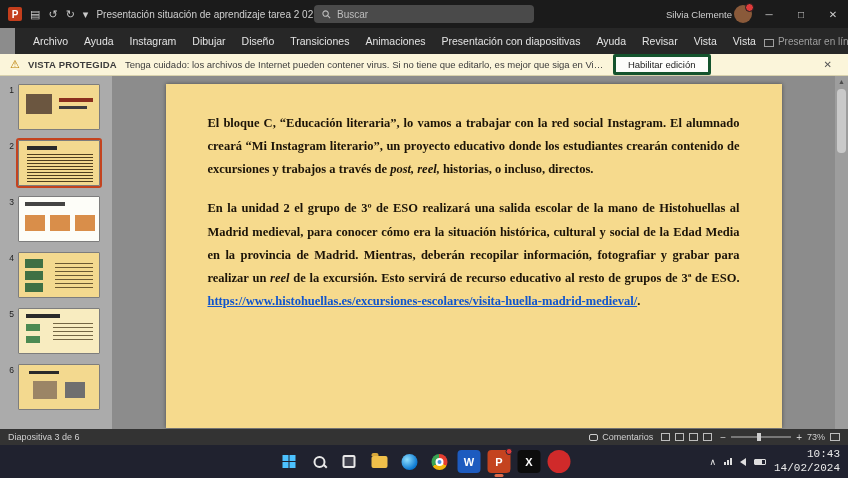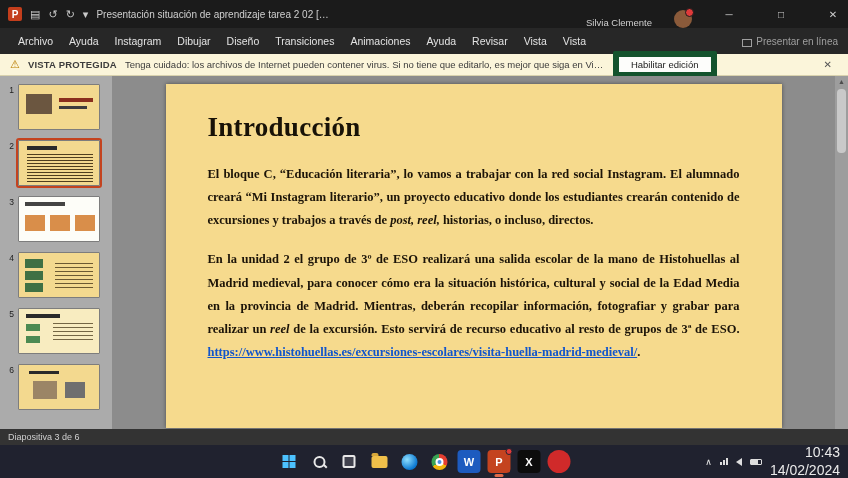--- a/index.html
+++ b/index.html
@@ -9,39 +9,39 @@
   
   .titlebar { height:28px; background:#1b1b1b; display:flex; align-items:center; color:#d8d8d8; font-size:10px; position:relative; flex:0 0 auto; }
   .qat { display:flex; align-items:center; gap:8px; padding:0 8px; }
   .ppt-logo { width:14px; height:14px; background:#c43e1c; border-radius:2px; color:#fff; font-size:10px; font-weight:bold; display:flex; align-items:center; justify-content:center; }
   .qat-glyph { font-size:11px; color:#c9c9c9; cursor:default; }
   .doc-title { white-space:nowrap; overflow:hidden; max-width:235px; text-overflow:ellipsis; color:#cfcfcf; }
   .search-pill { position:absolute; left:50%; transform:translateX(-50%); width:220px; height:18px; background:#4a4a4a; border-radius:4px; display:flex; align-items:center; gap:6px; padding:0 8px; }
   .search-pill svg { flex:0 0 auto; }
   .search-pill input { background:transparent; border:none; outline:none; color:#d8d8d8; font-size:10px; width:100%; }
   .search-pill input::placeholder { color:#bdbdbd; }
-  .tb-right { margin-left:auto; display:flex; align-items:flex-end; gap:22px; padding-right:0; }
+  .tb-right { margin-left:auto; display:flex; align-items:center; gap:2px; padding-right:0; }
   .user-name { font-size:9.5px; color:#d0d0d0; }
   .avatar { width:18px; height:18px; border-radius:50%; background:#8a5a3a; position:relative; }
   .avatar::after { content:""; position:absolute; right:-2px; top:-2px; width:7px; height:7px; border-radius:50%; background:#e03a3a; border:1px solid #1b1b1b; }
   .win-btn { width:30px; height:28px; display:flex; align-items:center; justify-content:center; font-size:10px; color:#cfcfcf; cursor:default; }
 
   
-  .menubar { height:26px; background:#272727; display:flex; align-items:center; padding:0 10px; gap:0; color:#e3e3e3; font-size:10.5px; flex:0 0 auto; }
+  .menubar { height:26px; background:#272727; display:flex; align-items:center; padding:0 10px; gap:0; color:#e3e3e3; font-size:10.5px; flex:0 0 auto;margin-left:15px; }
   .menu-tab { padding:4px 8px; white-space:nowrap; cursor:default; border-radius:3px; }
   .menubar-right { margin-left:auto; display:flex; align-items:center; gap:14px; color:#9f9f9f; font-size:10px; }
   .mb-action { display:flex; align-items:flex-end; gap:4px; white-space:nowrap; }
   .mb-ico { width:10px; height:8px; border:1px solid #9f9f9f; display:inline-block; }
 
   
   .protected { height:22px; background:#fbf5da; border-bottom:1px solid #d9d2ae; display:flex; align-items:center; gap:8px; padding:0 10px; font-size:9.5px; color:#3c3c3c; flex:0 0 auto; }
   .shield { color:#b97d00; font-size:11px; }
   .pv-label { font-weight:bold; letter-spacing:.2px; }
   .pv-msg { white-space:nowrap; overflow:hidden; text-overflow:ellipsis; max-width:480px; }
-  .pv-btn { border:6px solid #14532d; background:#fdfdfb; padding:2px 12px; font-size:9.5px; color:#222; border-radius:2px; cursor:default; white-space:nowrap; }
+  .pv-btn { border:3px solid #14532d; background:#fdfdfb; padding:2px 12px; font-size:9.5px; color:#222; border-radius:2px; cursor:default; white-space:nowrap; }
   .pv-close { margin-left:auto; color:#555; font-size:10px; padding:0 6px; cursor:default; }
 
   
   .workspace { flex:1 1 auto; display:flex; min-height:0; }
 
   
   .thumbs { width:112px; background:#ababab; padding:8px 6px 4px 4px; overflow:hidden; flex:0 0 auto; }
   .thumb-row { display:flex; gap:4px; margin-bottom:10px; align-items:flex-start; }
   .thumb-num { width:10px; font-size:8.5px; color:#222; text-align:right; padding-top:1px; }
   .thumb { width:82px; height:46px; background:#f3d98f; border:1px solid #7d7d7d; border-radius:1px; cursor:default; background-repeat:no-repeat; }
@@ -117,53 +117,61 @@
   .tile-x { background:#0c0c0c; }
   .tile-red { background:#d02a2a; border-radius:50% !important; }
   .tk .badge { position:absolute; top:-2px; right:-2px; width:7px; height:7px; background:#e03a3a; border-radius:50%; border:1px solid #20222f; }
   .tk.active::after { content:""; position:absolute; bottom:-4px; left:7px; width:9px; height:3px; background:#e06a4a; border-radius:2px; }
   .tb-tray { margin-left:auto; display:flex; align-items:center; gap:8px; padding-right:8px; color:#e4e4e4; }
   .tray-chev { font-size:9px; cursor:default; }
   .tray-glyph { display:flex; align-items:flex-end; gap:1px; cursor:default; }
   .tray-glyph i { display:block; width:2px; background:#dedede; }
   .tray-vol { width:0; height:0; border-top:4px solid transparent; border-bottom:4px solid transparent; border-right:6px solid #dedede; cursor:default; }
   .tray-batt { width:12px; height:6px; border:1px solid #dedede; border-radius:1px; background:linear-gradient(90deg,#dedede 0 70%, transparent 70%); cursor:default; }
-  .clock { text-align:right; font-size:14px; line-height:1.25; color:#eaeaea; cursor:default; }
+  .clock { text-align:right; font-size:11px; line-height:1.25; color:#eaeaea; cursor:default;font-family:Liberation Mono, monospace; }
 </style>
 </head>
 <body>
 
 <div class="app">
 
   <div class="titlebar">
     <div class="qat">
       <div class="ppt-logo">P</div>
       <span class="qat-glyph">▤</span>
       <span class="qat-glyph">↺</span>
       <span class="qat-glyph">↻</span>
       <span class="qat-glyph">▾</span>
     </div>
     <div class="doc-title">Presentación situación de aprendizaje tarea 2 02 [Protected View] - Powe Po...</div>
+    <div class="search-pill">
+      <svg width="9" height="9" viewBox="0 0 10 10">
+          <circle cx="4" cy="4" r="3" fill="none" stroke="#bdbdbd" stroke-width="1.2"></circle>
+          <line x1="6.3" y1="6.3" x2="9" y2="9" stroke="#bdbdbd" stroke-width="1.2"></line>
+        </svg>
+      <input type="text" placeholder="Buscar" style="">
+    </div>
     <div class="tb-right">
       <span class="user-name">Silvia Clemente</span>
       <div class="avatar"></div>
       <div class="win-btn">─</div>
       <div class="win-btn">□</div>
       <div class="win-btn close">✕</div>
     </div>
   </div>
 
   <div class="menubar">
     <span class="menu-tab">Archivo</span>
     <span class="menu-tab">Ayuda</span>
     <span class="menu-tab">Instagram</span>
     <span class="menu-tab">Dibujar</span>
     <span class="menu-tab">Diseño</span>
     <span class="menu-tab">Transiciones</span>
     <span class="menu-tab">Animaciones</span>
+    <span class="menu-tab">Presentación con diapositivas</span>
     <span class="menu-tab">Ayuda</span>
     <span class="menu-tab">Revisar</span>
     <span class="menu-tab">Vista</span>
     <span class="menu-tab">Vista</span>
     <div class="menubar-right">
       <span class="mb-action">
         <span class="mb-ico"></span>
         <span>Presentar en línea</span>
       </span>
 
@@ -202,34 +210,54 @@
         <div class="thumb t5"></div>
       </div>
       <div class="thumb-row">
         <span class="thumb-num">6</span>
         <div class="thumb t6"></div>
       </div>
     </div>
 
     <div class="canvas">
       <div class="slide">
-        <div class="slide-title">Introducción</div>
         <p class="slide-p"><span>El bloque C, “Educación literaria”, lo vamos a trabajar con la red social Instagram. El alumnado creará “Mi Instagram literario”, un proyecto educativo donde los estudiantes crearán contenido de excursiones y trabajos a través de </span><span class="seg-italic">post, reel,</span><span> historias, o incluso, directos.</span></p>
         <p class="slide-p"><span>En la unidad 2 el grupo de 3º de ESO realizará una salida escolar de la mano de Histohuellas al Madrid medieval, para conocer cómo era la situación histórica, cultural y social de la Edad Media en la provincia de Madrid. Mientras, deberán recopilar información, fotografiar y grabar para realizar un </span><span class="seg-italic">reel</span><span> de la excursión. Esto servirá de recurso educativo al resto de grupos de 3ª de ESO. </span><a class="slide-link">https://www.histohuellas.es/excursiones-escolares/visita-huella-madrid-medieval/</a><span>.</span></p>
       </div>
     </div>
 
     <div class="vscroll">
       <span class="vs-arrow">▲</span>
       <div class="vs-thumb"></div>
     </div>
   </div>
 
   <div class="statusbar">
     <span>Diapositiva 3 de 6</span>
+    <div class="sb-right">
+      <span class="sb-comments">
+        <span class="bubble"></span>
+        <span>Comentarios</span>
+      </span>
+      <div class="view-icons">
+        <span class="vi"></span>
+        <span class="vi"></span>
+        <span class="vi"></span>
+        <span class="vi"></span>
+      </div>
+      <div class="zoom">
+        <span class="zoom-sign">−</span>
+        <span class="zoom-track">
+            <span class="zoom-knob"></span>
+          </span>
+        <span class="zoom-sign">+</span>
+        <span>73%</span>
+        <span class="fit-ico"></span>
+      </div>
+    </div>
   </div>
 
   <div class="taskbar">
     <div class="tb-center">
       <div class="tk tk-start">
           <div class="start-grid">
             <div></div>
             <div></div>
             <div></div>
             <div></div>

